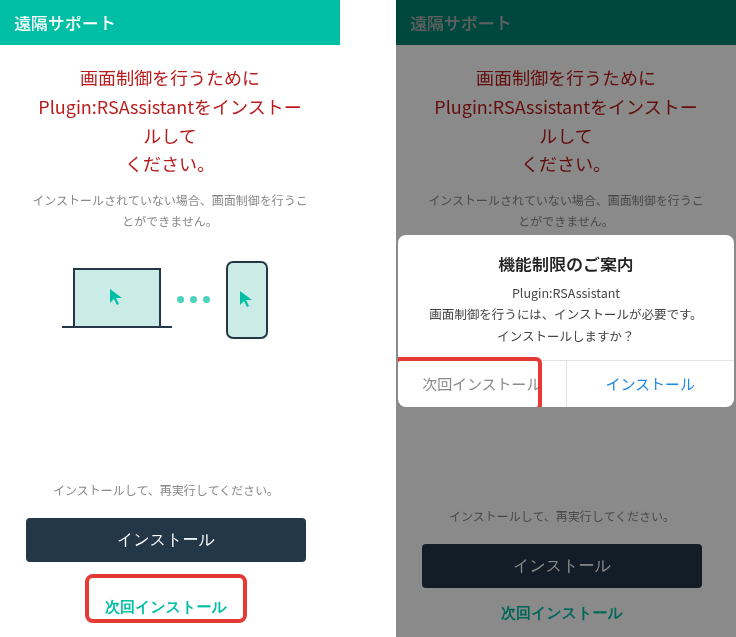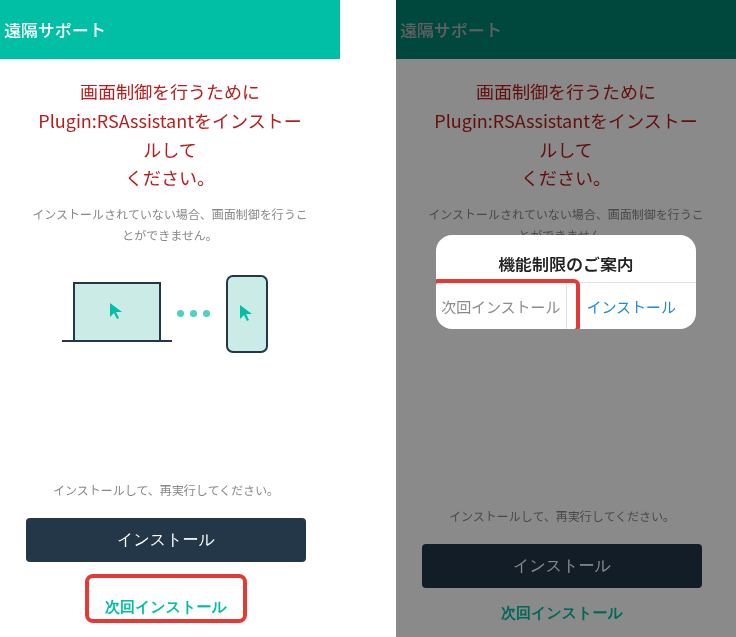--- a/index.html
+++ b/index.html
@@ -12,26 +12,26 @@
     background: #fff;
   }
   .screen {
     width: 340px;
     height: 637px;
     position: relative;
     overflow: hidden;
     background: #fff;
   }
   .header {
-    height: 59px;
+    height: 45px;
     background: #00bfa5;
     color: #fff;
     display: flex;
     align-items: center;
-    padding-left: 4px;
+    padding-left: 14px;
     font-size: 17px;
     font-weight: 500;
   }
   .content {
     padding: 18px 30px 0 30px;
     text-align: center;
   }
   .title {
     font-size: 18px;
     line-height: 1.6;
@@ -137,23 +137,23 @@
     position: absolute;
     inset: 0;
     background: rgba(0,0,0,0.46);
   }
   .dim-header { filter: brightness(0.7); }
   .dialog {
     position: absolute;
     left: 50%;
     top: 235px;
     transform: translateX(-50%);
-    width: 260px;
+    width: 336px;
     background: #fff;
-    border-radius: 16px;
+    border-radius: 8px;
     overflow: hidden;
     text-align: center;
   }
   .dialog-header {
     font-size: 17px;
     font-weight: 600;
     color: #222;
     padding: 16px 14px 6px 14px;
   }
   .dialog-body {
@@ -247,19 +247,24 @@
   <div class="footer">
     <div class="footer-hint">インストールして、再実行してください。</div>
     <button class="btn-primary">インストール</button>
     <button class="btn-secondary" style="margin-top:16px">次回インストール</button>
   </div>
 
   <div class="dim"></div>
 
   <div class="dialog">
     <div class="dialog-header">機能制限のご案内</div>
+    <div class="dialog-body">
+      <div>Plugin:RSAssistant</div>
+      <div>画面制御を行うには、インストールが必要です。</div>
+      <div>インストールしますか？</div>
+    </div>
     <div class="dialog-actions">
       <div class="dbtn dbtn-later">次回インストール</div>
       <div class="dbtn dbtn-install">インストール</div>
     </div>
     <div class="dialog-highlight" style="left:-4px; bottom:-4px; width:148px; height:54px;"></div>
   </div>
 </div>
 
 </body></html>

